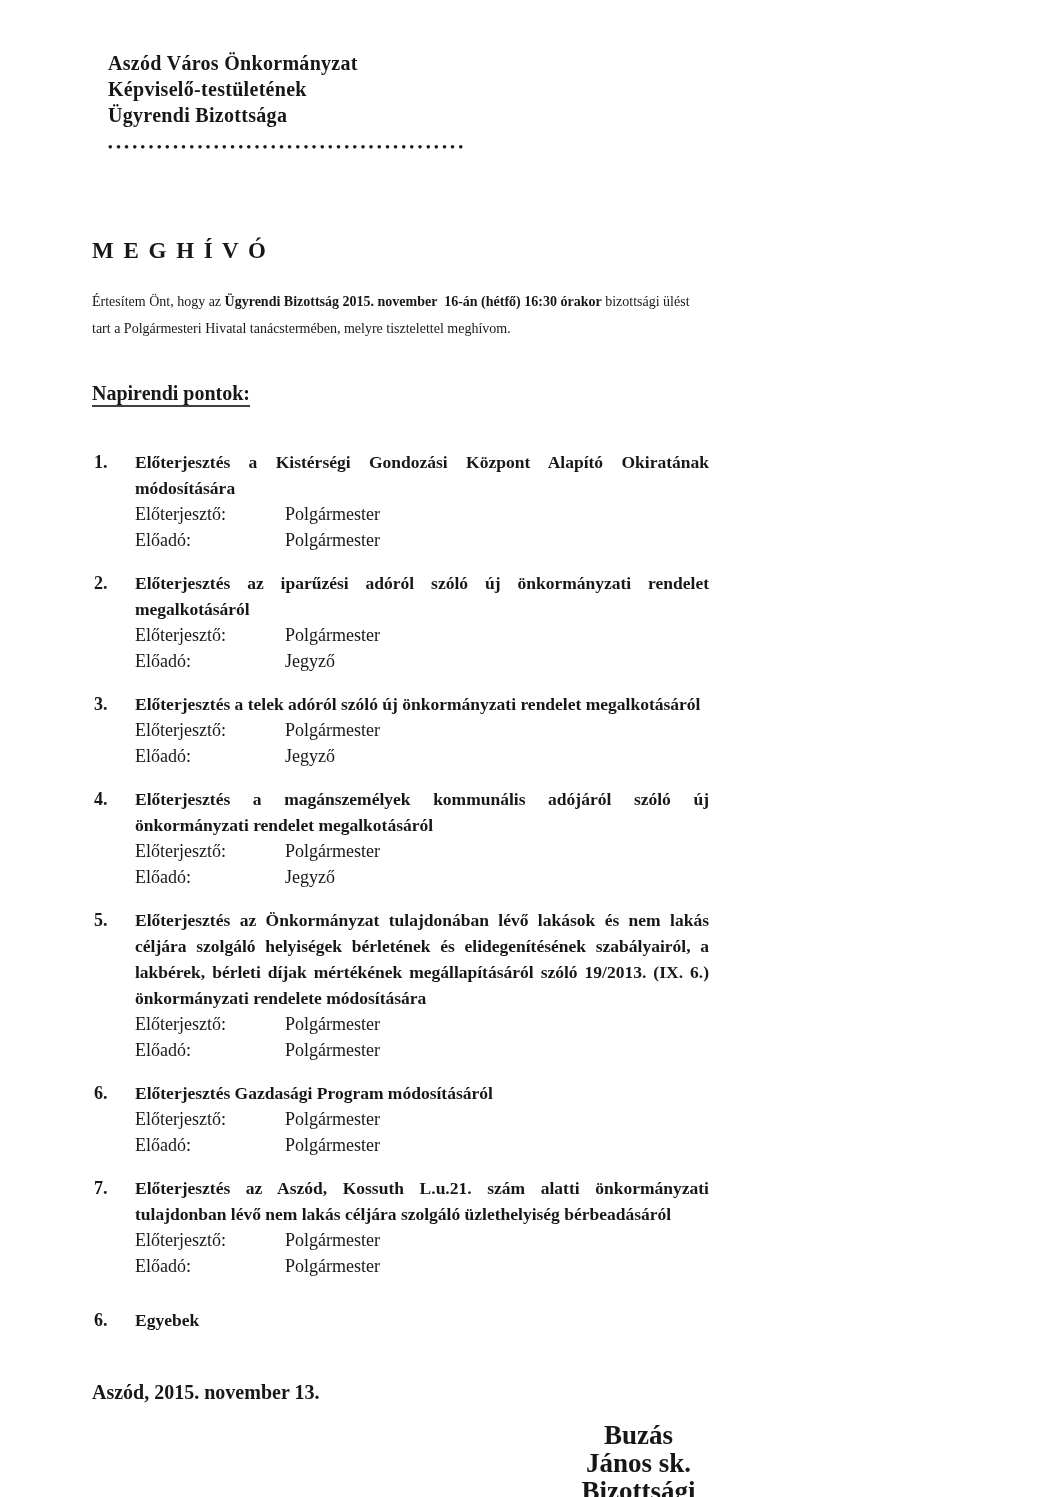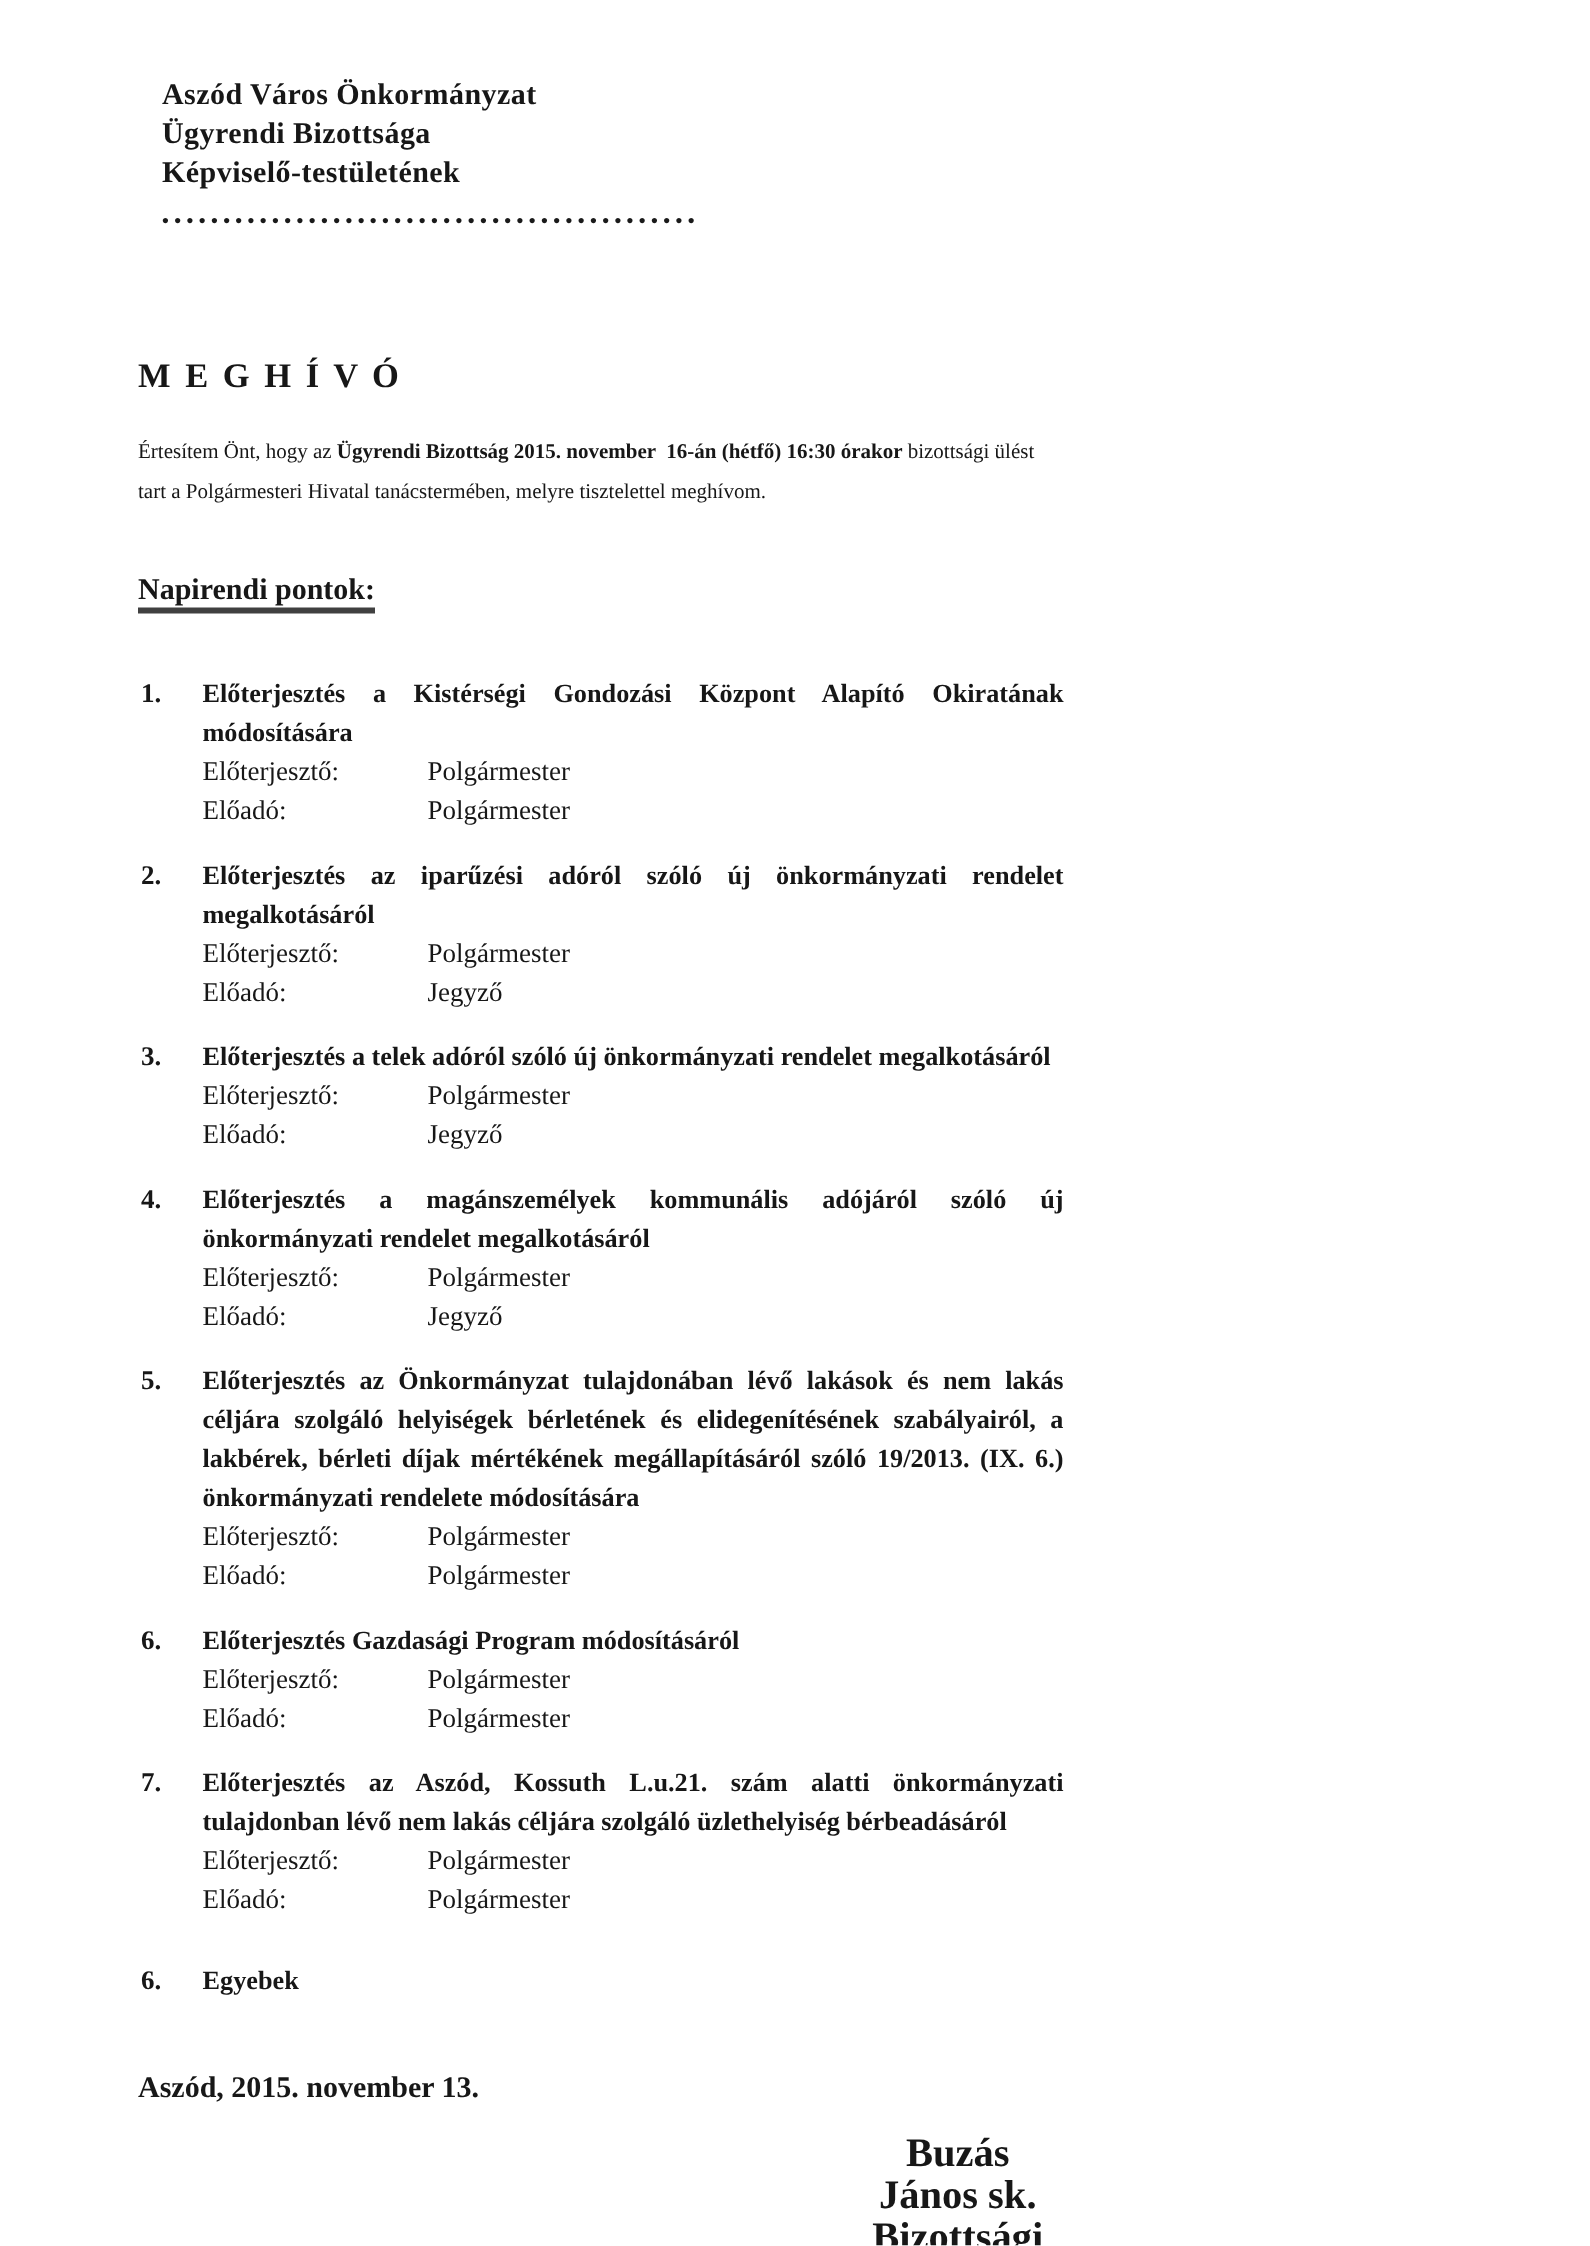--- a/index.html
+++ b/index.html
@@ -30,21 +30,21 @@
   .intro {
     margin-top: 24px;
     font-size: 14px; line-height: 27px;
     max-width: 845px;
     white-space: pre-wrap;
   }
   .intro .b { font-weight: bold; }
   .agenda-heading { margin-top: 40px; margin-bottom: 0; }
   .agenda-heading .hd {
     font-weight: bold; font-size: 20px;
-    border-bottom: 4px solid #404040;
+    border-bottom: 2px solid #404040;
     padding-bottom: 1px;
   }
   .agenda { margin-top: 44px; }
   .item { display: flex; margin-bottom: 17px; font-size: 18px; line-height: 26px; }
   .num { flex: none; width: 43px; font-weight: bold; padding-left: 2px; box-sizing: border-box; }
   .item-body { flex: 1; min-width: 0; }
   .item-title { font-weight: bold; font-size: 17.5px; text-align: justify; }
   .detail-row { display: flex; }
   .detail-label { flex: none; width: 150px; }
   .closing { margin-top: 28px; }
@@ -65,22 +65,22 @@
   .art.speck-blur { left: 893px; top: 1190px; width: 22px; height: 9px; background: #e3e3e3; border-radius: 4px; }
   .art.speck { left: 903px; top: 1191px; width: 4px; height: 3px; background: #4f4f4f; }
 </style>
 </head>
 <body>
 
 <div class="page">
 
   <div class="org-block">
     <div class="org-line">Aszód Város Önkormányzat</div>
+    <div class="org-line">Képviselő-testületének</div>
     <div class="org-line">Ügyrendi Bizottsága</div>
-    <div class="org-line">Képviselő-testületének</div>
   </div>
 
   <div class="dots-line">••••••••••••••••••••••••••••••••••••••••••••</div>
 
   <div class="doc-title">M E G H Í V Ó</div>
 
   <p class="intro"><span>Értesítem Önt, hogy az </span><span class="b">Ügyrendi Bizottság 2015. november  16-án (hétfő) 16:30 órakor</span><span> bizottsági ülést tart a Polgármesteri Hivatal tanácstermében, melyre tisztelettel meghívom.</span></p>
 
   <div class="agenda-heading">
     <span class="hd">Napirendi pontok:</span>

